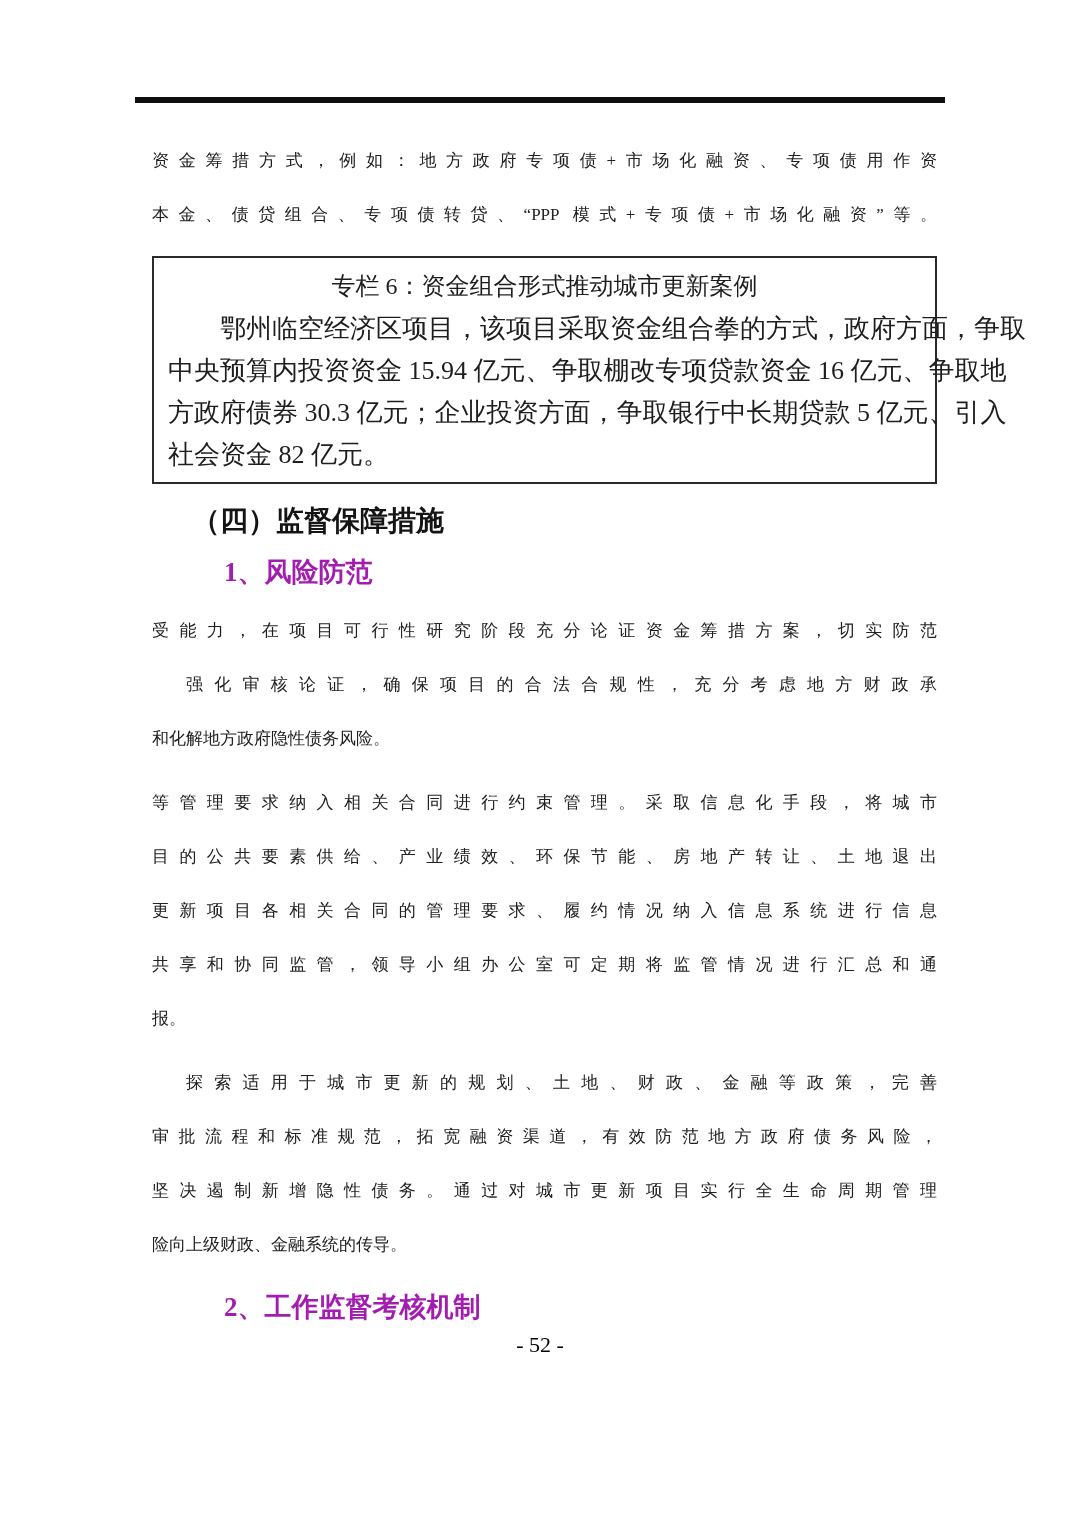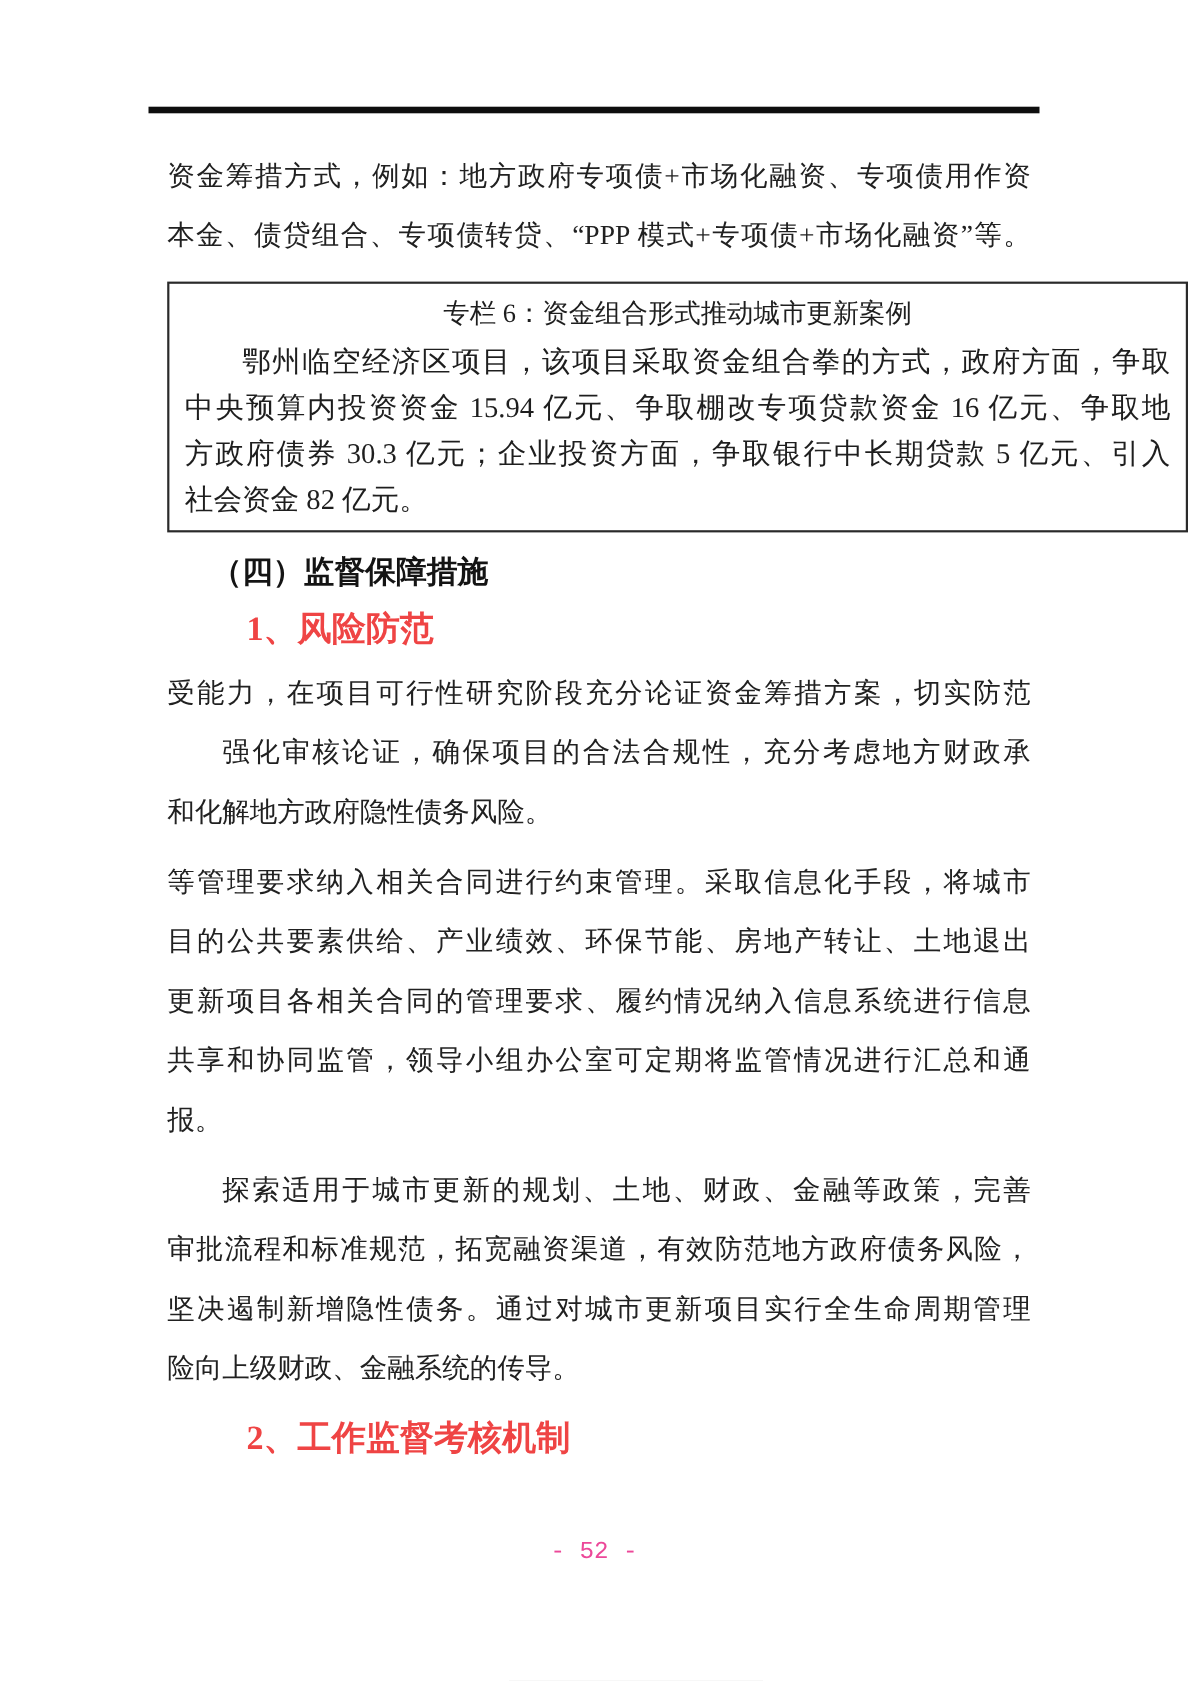--- a/index.html
+++ b/index.html
@@ -21,38 +21,38 @@
     height: 6px;
     background: #0e0e0e;
   }
   .content {
     position: absolute;
     left: 152px;
     top: 134px;
     width: 785px;
   }
   .tline {
-    font-size: 25px;
+    font-size: 17px;
     line-height: 54px;
     white-space: nowrap;
     color: #212121;
   }
   .jfull {
     text-align: justify;
     text-align-last: justify;
     text-justify: inter-character;
   }
   .indent { text-indent: 2em; }
 
   .case-box {
     box-sizing: border-box;
     margin-top: 14px;
     border: 2px solid #2a2a2a;
     padding: 6px 14px 6px 14px;
-    width: 928px;
+    width: 785px;
   }
   .box-title {
     font-size: 24px;
     line-height: 44px;
     text-align: center;
     white-space: nowrap;
     color: #1e1e1e;
   }
   .box-line {
     font-size: 26px;
@@ -65,41 +65,41 @@
     margin-top: 12px;
     padding-left: 40px;
     font-size: 28px;
     font-weight: bold;
     line-height: 50px;
     color: #141414;
     white-space: nowrap;
   }
   .h-sub {
     padding-left: 72px;
-    font-size: 31px;
+    font-size: 27px;
     font-weight: bold;
     line-height: 52px;
-    color: #ef4444;
+    color: #a21caf;
     white-space: nowrap;
   }
   .h-sub.second { margin-top: 8px; line-height: 54px; }
 
   .para { margin: 0; }
   .para-first { margin-top: 6px; }
   .para-gap { margin-top: 10px; }
 
   .footer {
     position: absolute;
-    top: 1398px;
+    top: 1332px;
     left: 0;
     width: 100%;
     text-align: center;
     font-size: 22px;
-    color: #ec4899;
-    font-family: Liberation Mono, monospace;
+    color: #000000;
+    font-family: Liberation Serif, serif;
   }
 </style>
 </head>
 <body>
 
 <div class="page">
 
   <div class="header-rule"></div>
 
   <div class="content">

